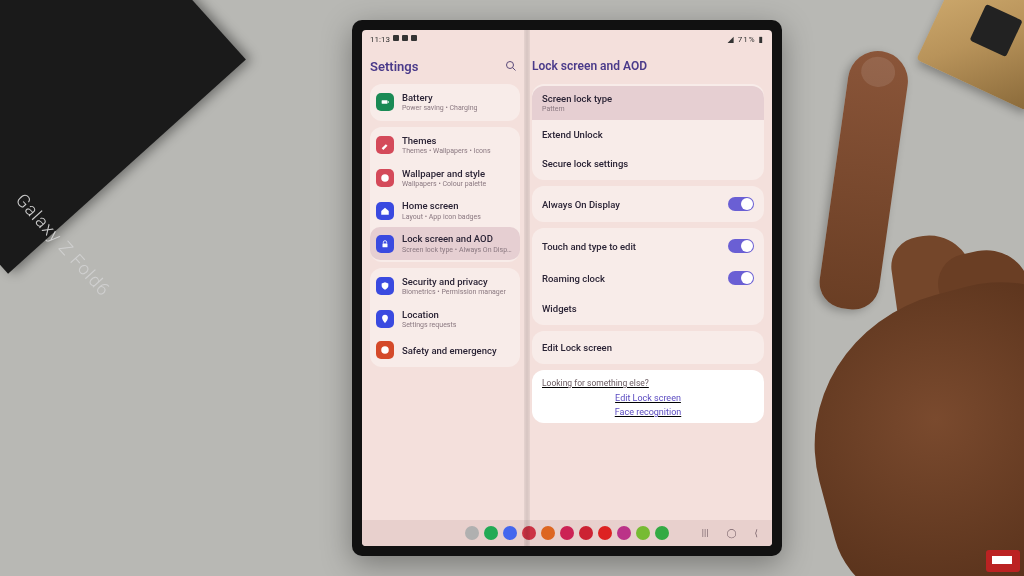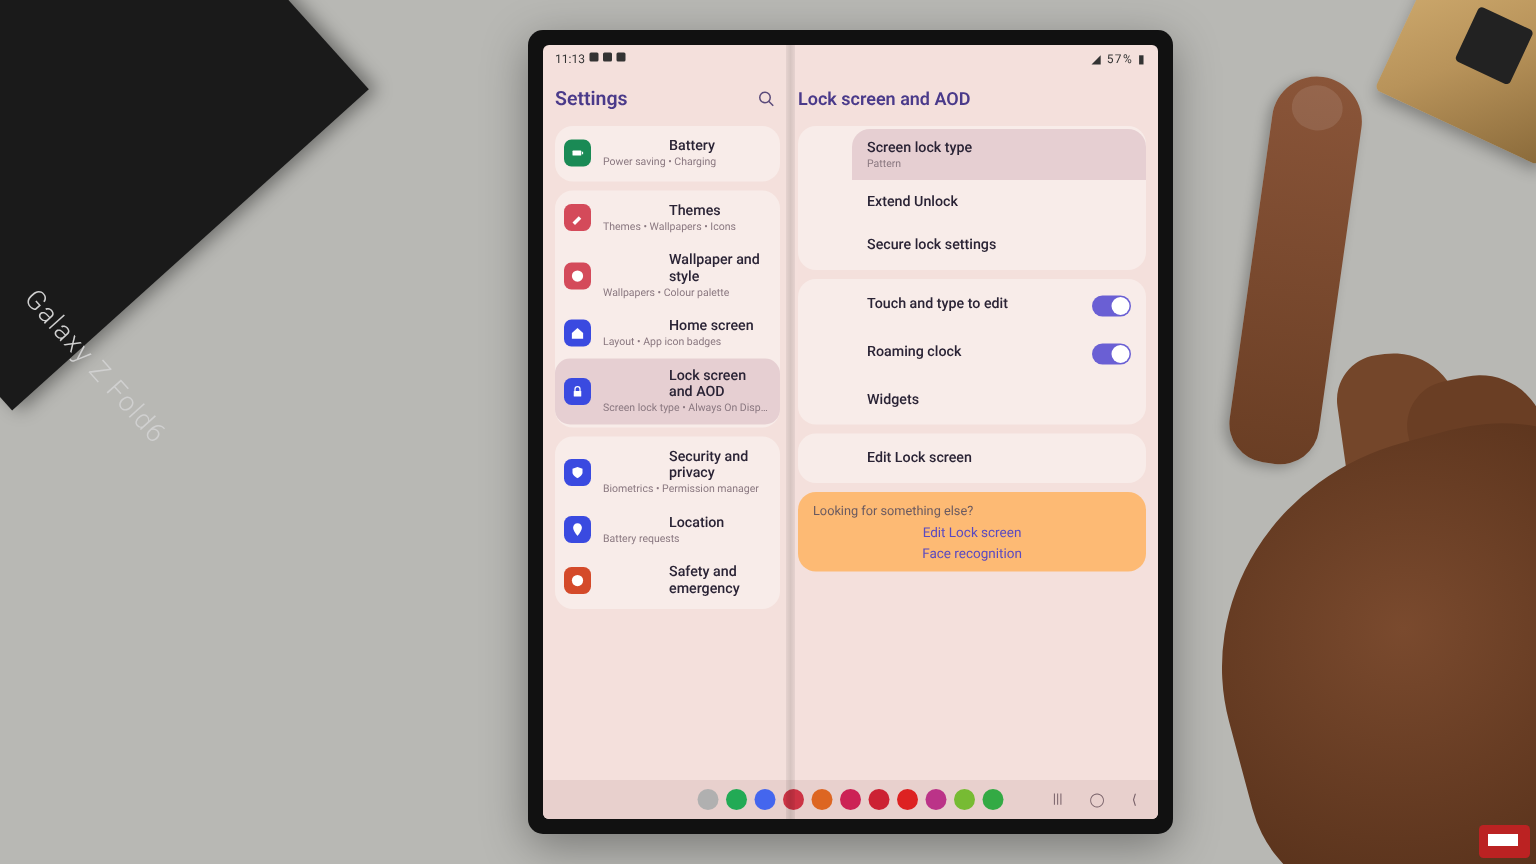--- a/index.html
+++ b/index.html
@@ -143,29 +143,28 @@
   }
   .setting-row.selected { background: #e6cfd2; }
   .icon {
     width: 18px; height: 18px;
     border-radius: 5px;
     flex: 0 0 auto;
     display: flex; align-items: center; justify-content: center;
   }
   .icon svg { width: 10px; height: 10px; fill: #fff; }
   .row-text { flex: 1; min-width: 0; }
-  .row-title { font-size: 9.5px; color: #2a2335; font-weight: 500; line-height: 1.2; margin-left: 44px; }
+  .row-title { font-size: 9.5px; color: #2a2335; font-weight: 500; line-height: 1.2; }
   .row-sub   { font-size: 7px;  color: #8a7880; line-height: 1.2; margin-top: 1px; white-space: nowrap; overflow: hidden; text-overflow: ellipsis; }
 
   
   .detail-row {
     display: flex;
-    align-items: flex-start;
+    align-items: center;
     padding: 9px 10px;
-    margin-left: 36px;
   }
   .detail-row.tight { padding: 7px 10px; }
   .detail-row.highlight { background: #e6cfd2; border-radius: 12px 12px 0 0; }
   .detail-text { flex: 1; }
   .detail-title { font-size: 9.5px; color: #2a2335; font-weight: 500; }
   .detail-sub   { font-size: 7px;  color: #8a7880; margin-top: 1px; }
   .toggle {
     width: 26px; height: 14px;
     border-radius: 8px;
     background: #6a5fd4;
@@ -175,23 +174,24 @@
   .toggle::after {
     content: "";
     position: absolute;
     right: 1px; top: 1px;
     width: 12px; height: 12px;
     background: #fff;
     border-radius: 50%;
   }
 
   .looking {
-    background: #fdba74;
+    background: #ffffff;
     border-radius: 12px;
     padding: 8px 10px 2px;
+    text-decoration: underline;
   }
   .looking .q { font-size: 8.5px; color: #6a5a60; margin-bottom: 5px; }
   .looking .link { font-size: 9px; color: #5a4ac0; margin-bottom: 4px; text-align: center; }
 
   .taskbar {
     height: 26px;
     background: #e8d0cd;
     display: flex;
     align-items: center;
     gap: 4px;
@@ -280,21 +280,21 @@
 
     <div class="statusbar">
       <div class="left">
         <span>11:13</span>
         <span class="sb-ico"></span>
         <span class="sb-ico"></span>
         <span class="sb-ico"></span>
       </div>
       <div class="right">
         <span>◢</span>
-        <span>57%</span>
+        <span>71%</span>
         <span>▮</span>
       </div>
     </div>
 
     <div class="panes">
 
       <div class="left-pane">
         <div class="pane-header">
           <div class="pane-title">Settings</div>
           <div class="search-btn">
@@ -379,21 +379,21 @@
                 </div>
               </div>
               <div class="setting-row">
                 <div class="icon" style="background:#3a4ae0">
                   <svg viewBox="0 0 24 24">
                     <path d="M12 2 C8 2 5 5 5 9 C5 14 12 22 12 22 C12 22 19 14 19 9 C19 5 16 2 12 2 Z"></path>
                   </svg>
                 </div>
                 <div class="row-text">
                   <div class="row-title">Location</div>
-                  <div class="row-sub">Battery requests</div>
+                  <div class="row-sub">Settings requests</div>
                 </div>
               </div>
               <div class="setting-row">
                 <div class="icon" style="background:#d44a2a">
                   <svg viewBox="0 0 24 24">
                     <circle cx="12" cy="12" r="9"></circle>
                   </svg>
                 </div>
                 <div class="row-text">
                   <div class="row-title">Safety and emergency</div>
@@ -417,20 +417,28 @@
               </div>
               <div class="detail-row">
                 <div class="detail-text">
                   <div class="detail-title">Extend Unlock</div>
                 </div>
               </div>
               <div class="detail-row">
                 <div class="detail-text">
                   <div class="detail-title">Secure lock settings</div>
                 </div>
+              </div>
+            </div>
+            <div class="card">
+              <div class="detail-row">
+                <div class="detail-text">
+                  <div class="detail-title">Always On Display</div>
+                </div>
+                <div class="toggle"></div>
               </div>
             </div>
             <div class="card">
               <div class="detail-row">
                 <div class="detail-text">
                   <div class="detail-title">Touch and type to edit</div>
                 </div>
                 <div class="toggle"></div>
               </div>
               <div class="detail-row">

